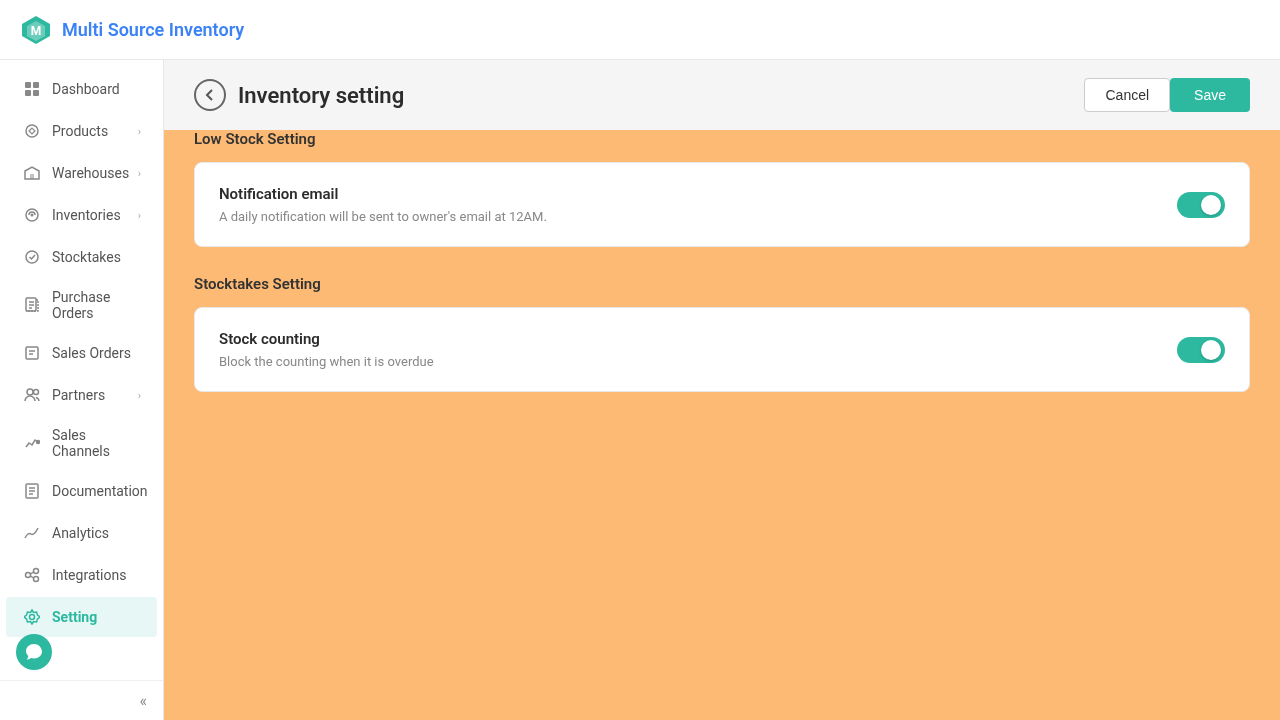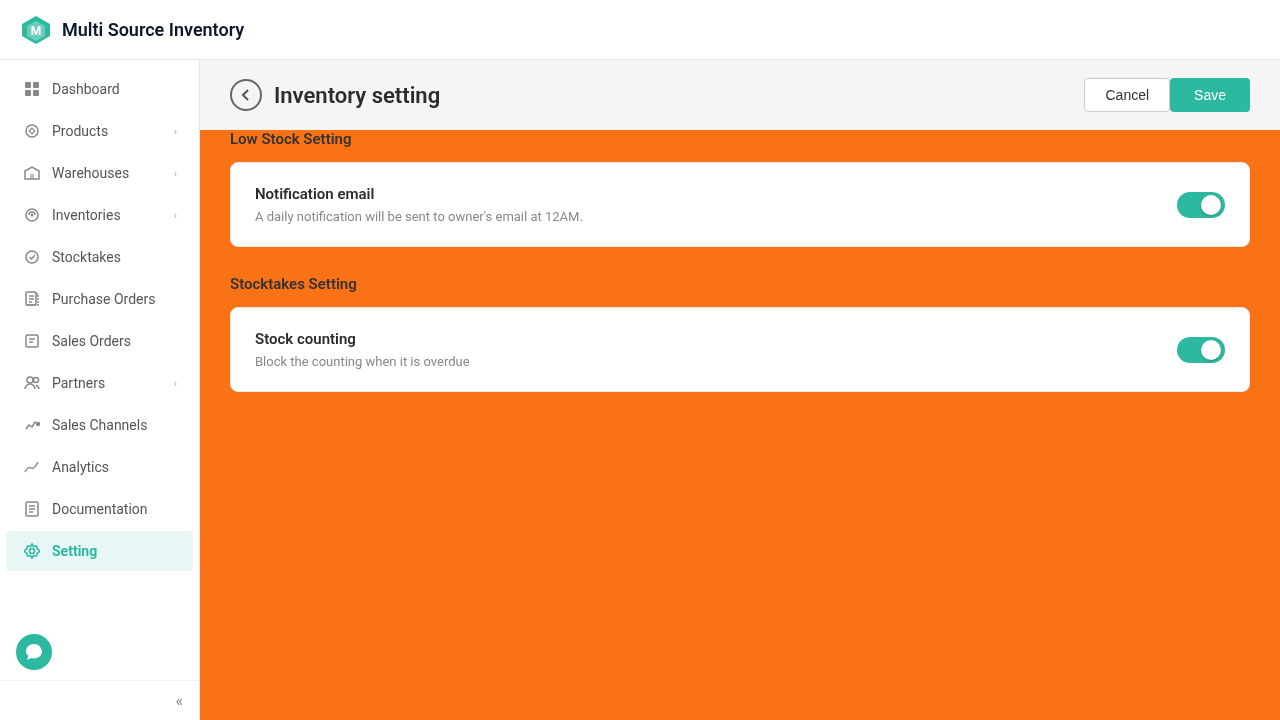--- a/index.html
+++ b/index.html
@@ -18,33 +18,33 @@
     }
     .logo-icon {
       width: 32px;
       height: 32px;
       margin-right: 10px;
       flex-shrink: 0;
     }
     .app-title {
       font-size: 18px;
       font-weight: 600;
-      color: #0f172a;
+      color: #3b82f6;
     }
 
     
     .main-layout {
       display: flex;
       flex: 1;
       overflow: hidden;
     }
 
     
     .sidebar {
-      width: 200px;
+      width: 164px;
       background: #fff;
       border-right: 1px solid #e5e7eb;
       display: flex;
       flex-direction: column;
       flex-shrink: 0;
       padding-top: 8px;
       position: relative;
     }
     .sidebar-item {
       display: flex;
@@ -102,21 +102,21 @@
       align-items: center;
       justify-content: center;
       cursor: pointer;
       color: #fff;
     }
 
     
     .content-area {
       flex: 1;
       overflow-y: auto;
-      background: #f97316;
+      background: #fdba74;
     }
 
     
     .page-header {
       display: flex;
       align-items: center;
       justify-content: space-between;
       padding: 18px 30px;
       background: #f5f5f5;
     }
@@ -342,36 +342,48 @@
             <path d="M2 12 L5 8 L8 10 L11 5 L14 7"></path>
             <circle cx="14" cy="7" r="1.5" fill="currentColor"></circle>
           </svg>
       </span>
       <span>Sales Channels</span>
     </div>
 
     <div class="sidebar-item">
       <span class="sidebar-icon">
         <svg width="16" height="16" viewBox="0 0 16 16" fill="none" stroke="currentColor" stroke-width="1.5">
-            <path d="M1 13 Q4 7 7 9 Q10 11 14 3"></path>
-          </svg>
-      </span>
-      <span>Analytics</span>
-    </div>
-
-    <div class="sidebar-item">
-      <span class="sidebar-icon">
-        <svg width="16" height="16" viewBox="0 0 16 16" fill="none" stroke="currentColor" stroke-width="1.5">
             <rect x="2" y="1" width="12" height="14" rx="1"></rect>
             <path d="M5 5 h6 M5 8 h6 M5 11 h4"></path>
           </svg>
       </span>
       <span>Documentation</span>
     </div>
 
+    <div class="sidebar-item">
+      <span class="sidebar-icon">
+        <svg width="16" height="16" viewBox="0 0 16 16" fill="none" stroke="currentColor" stroke-width="1.5">
+            <path d="M1 13 Q4 7 7 9 Q10 11 14 3"></path>
+          </svg>
+      </span>
+      <span>Analytics</span>
+    </div>
+
+    <div class="sidebar-item">
+      <span class="sidebar-icon">
+        <svg width="16" height="16" viewBox="0 0 16 16" fill="none" stroke="currentColor" stroke-width="1.5">
+            <circle cx="4" cy="8" r="2.5"></circle>
+            <circle cx="12" cy="4" r="2.5"></circle>
+            <circle cx="12" cy="12" r="2.5"></circle>
+            <line x1="6.5" y1="7" x2="9.5" y2="5"></line>
+            <line x1="6.5" y1="9" x2="9.5" y2="11"></line>
+          </svg>
+      </span>
+      <span>Integrations</span>
+    </div>
 
     <div class="sidebar-item active">
       <span class="sidebar-icon">
         <svg width="16" height="16" viewBox="0 0 16 16" fill="none" stroke="#2db8a0" stroke-width="1.5">
             <circle cx="8" cy="8" r="2.5"></circle>
             <path d="M8 1 L9.5 3.5 L12.5 3 L13.5 6 L16 8 L13.5 10 L12.5 13 L9.5 12.5 L8 15 L6.5 12.5 L3.5 13 L2.5 10 L0 8 L2.5 6 L3.5 3 L6.5 3.5 Z"></path>
           </svg>
       </span>
       <span style="color:#2db8a0;font-weight:700;">Setting</span>
     </div>

